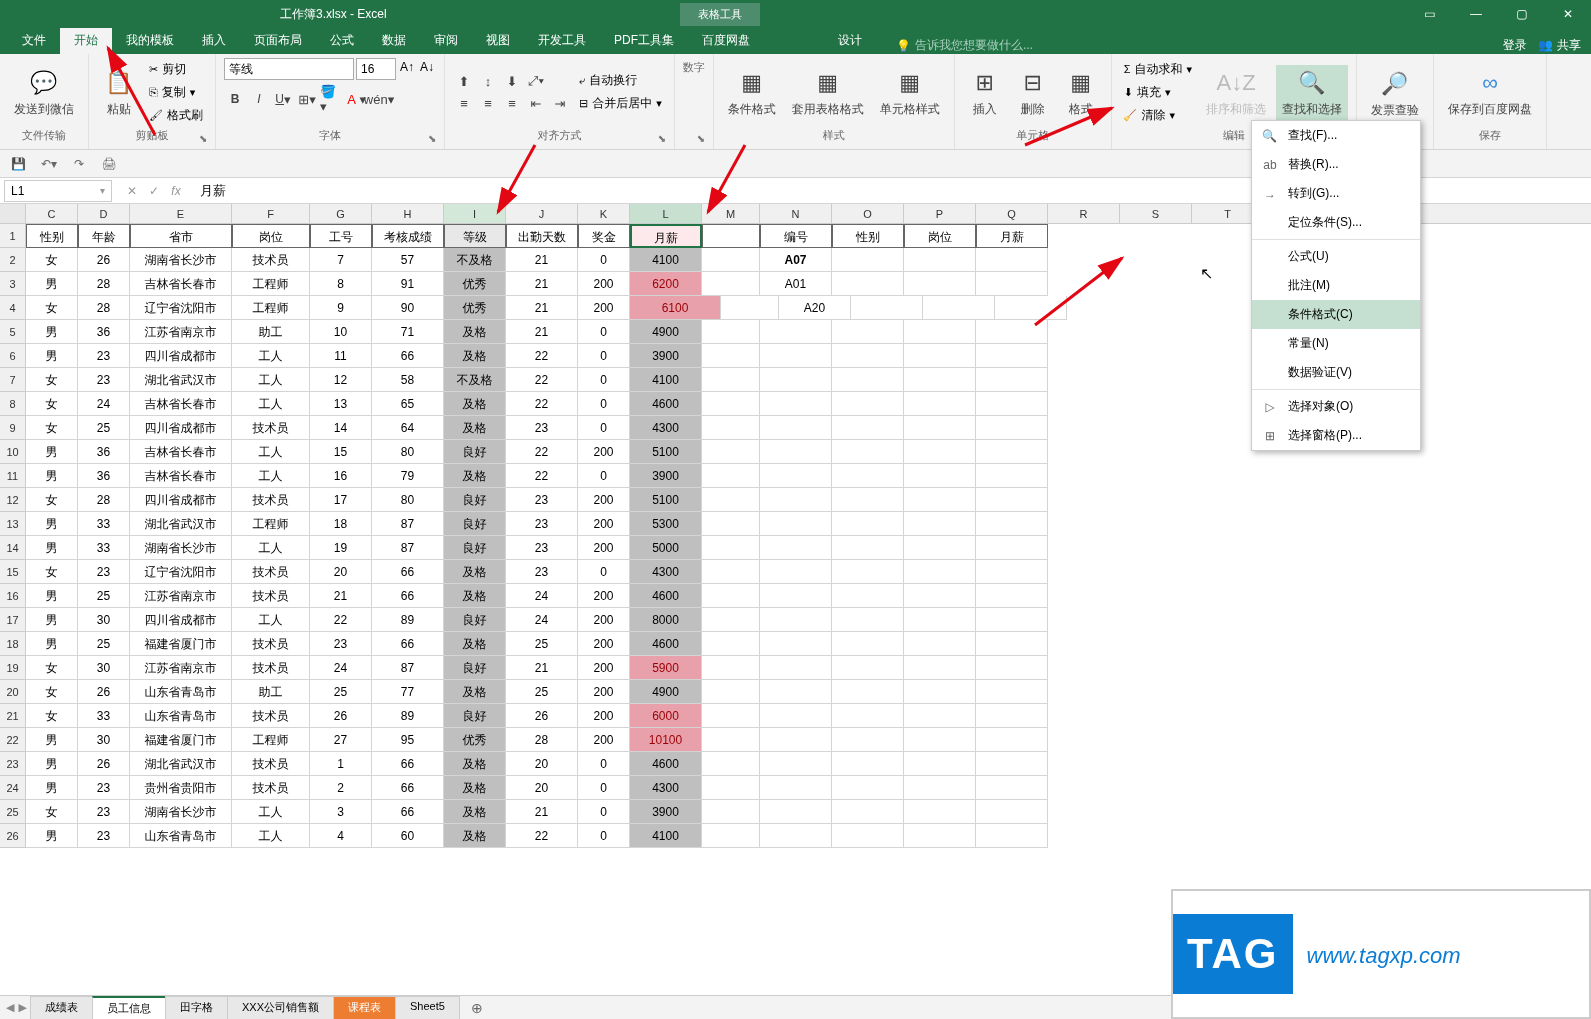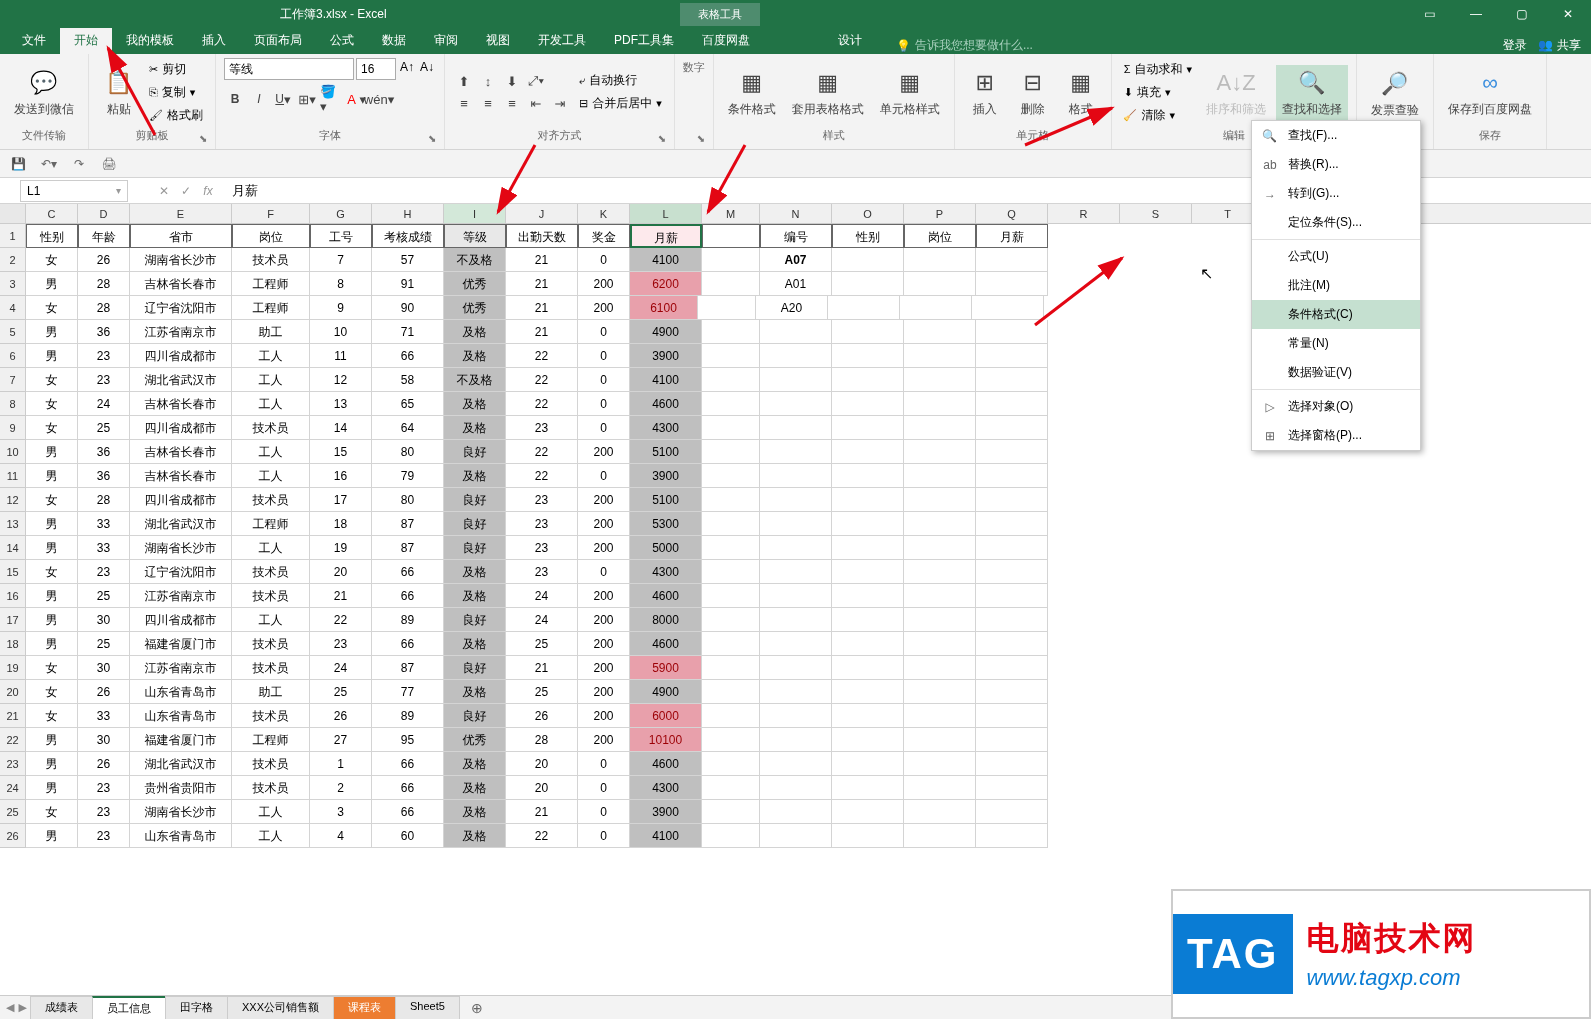--- a/index.html
+++ b/index.html
@@ -26,21 +26,21 @@
 .font-select{display:flex;gap:2px;margin-bottom:4px}
 .font-select select,.font-select input{height:22px;border:1px solid #ababab;background:#fff;font-size:12px;padding:0 4px}
 .font-name{width:130px}
 .font-size{width:40px}
 .btn-row{display:flex;gap:2px}
 .btn-row span{width:22px;height:22px;display:flex;align-items:center;justify-content:center;cursor:pointer;font-size:13px;color:#444}
 .dialog-launcher{position:absolute;bottom:2px;right:2px;width:14px;height:14px;font-size:10px;color:#777;cursor:pointer}
 .qat{height:28px;background:#f3f3f3;border-bottom:1px solid #d4d4d4;display:flex;align-items:center;padding:0 8px;gap:8px}
 .qat span{width:22px;height:22px;display:flex;align-items:center;justify-content:center;cursor:pointer;color:#666}
 .formula-bar{height:26px;background:#fff;border-bottom:1px solid #d4d4d4;display:flex;align-items:center}
-.name-box{width:108px;height:22px;border:1px solid #ccc;margin:0 20px;padding:0 6px;display:flex;align-items:center;justify-content:space-between;background:#fff}
+.name-box{width:108px;height:22px;border:1px solid #ccc;margin:0 4px;padding:0 6px;display:flex;align-items:center;justify-content:space-between;background:#fff}
 .name-box span.dd{color:#999;font-size:10px}
 .fx-btns{display:flex;gap:2px;padding:0 6px;color:#999}
 .fx-btns span{width:20px;text-align:center;cursor:pointer}
 .formula-input{flex:1;padding:0 8px;font-size:13px}
 .grid-area{position:relative;height:calc(1019px - 28px - 26px - 96px - 28px - 26px - 24px);overflow:hidden}
 .col-headers{display:flex;height:20px;background:#f0f0f0;border-bottom:1px solid #ccc}
 .select-all{width:26px;border-right:1px solid #ccc;background:#e8e8e8}
 .col-h{border-right:1px solid #ccc;text-align:center;font-size:11px;line-height:20px;color:#333;background:#f0f0f0}
 .col-h.sel{background:#d3e8d9}
 .col-h.active{background:#c8e0cf}
@@ -361,21 +361,21 @@
         <div class="row-h">4</div>
         <div class="cell" style="width: 52px;">女</div>
         <div class="cell" style="width: 52px;">28</div>
         <div class="cell" style="width: 102px;">辽宁省沈阳市</div>
         <div class="cell" style="width: 78px;">工程师</div>
         <div class="cell" style="width: 62px;">9</div>
         <div class="cell" style="width: 72px;">90</div>
         <div class="cell rank-col" style="width: 62px;">优秀</div>
         <div class="cell" style="width: 72px;">21</div>
         <div class="cell" style="width: 52px;">200</div>
-        <div class="cell salary-col salary-hl" style="width: 68px;">6100</div>
+        <div class="cell salary-col salary-hl" style="width: 91px;">6100</div>
         <div class="cell" style="width: 58px;"></div>
         <div class="cell" style="width: 72px;">A20</div>
         <div class="cell" style="width: 72px;"></div>
         <div class="cell" style="width: 72px;"></div>
         <div class="cell" style="width: 72px;"></div>
       </div>
       <div class="row">
         <div class="row-h">5</div>
         <div class="cell" style="width: 52px;">男</div>
         <div class="cell" style="width: 52px;">36</div>
@@ -858,16 +858,15 @@
   </svg>
 <svg class="arrow" style="top:250px;left:1030px" width="100" height="80">
     <line x1="5" y1="75" x2="92" y2="8" stroke="#e30613" stroke-width="3" marker-end="url(#ah)"></line>
   </svg>
 
 <span class="cursor" style="top:264px;left:1200px">↖</span>
 
 <div class="tag-overlay">
   <div class="tag-logo">TAG</div>
   <div class="tag-text">
-    <div class="line1">电脑技术网</div>
     <div class="line2">www.tagxp.com</div>
   </div>
 </div>
 
 </body></html>

